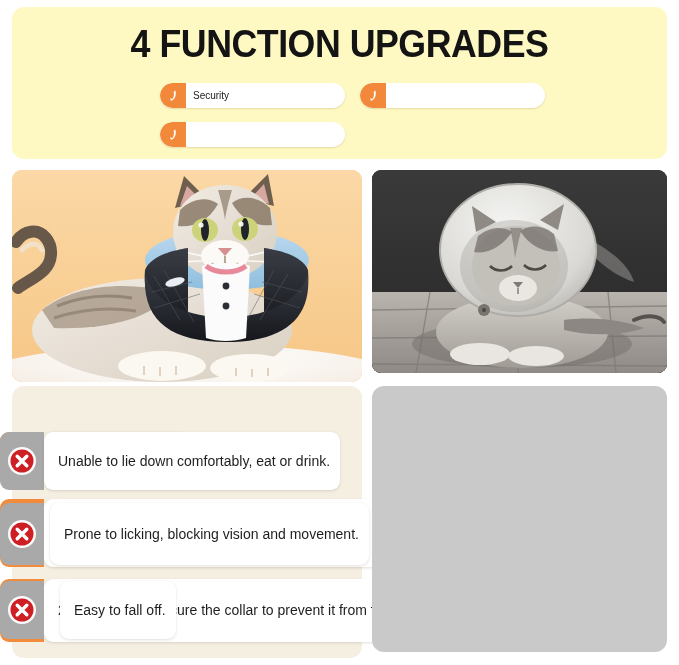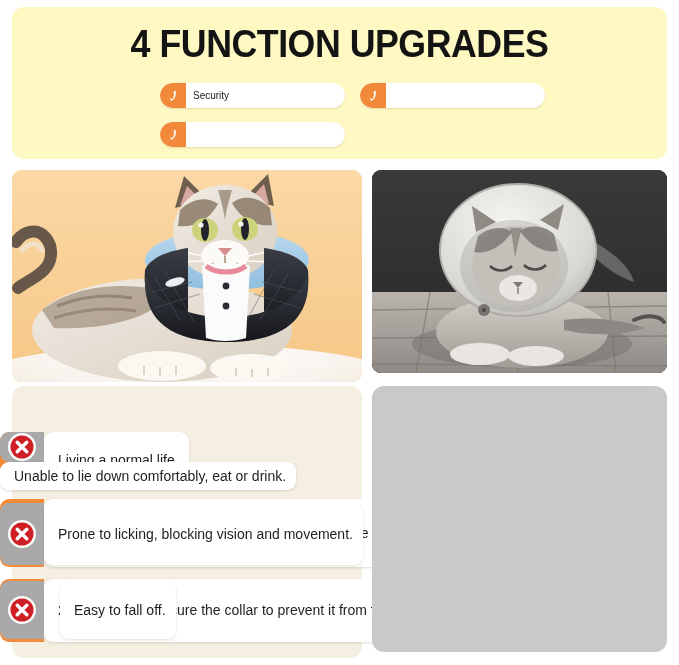--- a/index.html
+++ b/index.html
@@ -156,22 +156,22 @@
   .row-text {
     padding: 0 10px 0 14px;
     font-size: 14px;
     line-height: 18px;
     color: #1e1e1e;
   }
   .row-text.two-line { line-height: 18.5px; }
   #pro-row-0 { top: 432px; height: 55px; }
   #pro-row-1 { top: 499px; height: 68px; }
   #pro-row-2 { top: 579px; height: 63px; }
-  #con-row-0 { top: 432px; height: 58px; flex-direction: column; }
-  #con-row-1 { top: 503px; height: 62px; }
+  #con-row-0 { top: 432px; height: 58px; }
+  #con-row-1 { top: 503px; height: 62px; gap: 6px; }
   #con-row-2 { top: 581px; height: 58px; gap: 16px; }
 
   .check-badge, .cross-badge { display: block; }
 </style>
 </head>
 <body>
 
 <div id="header-panel">
 
   <div id="header-title">4 FUNCTION UPGRADES</div>

